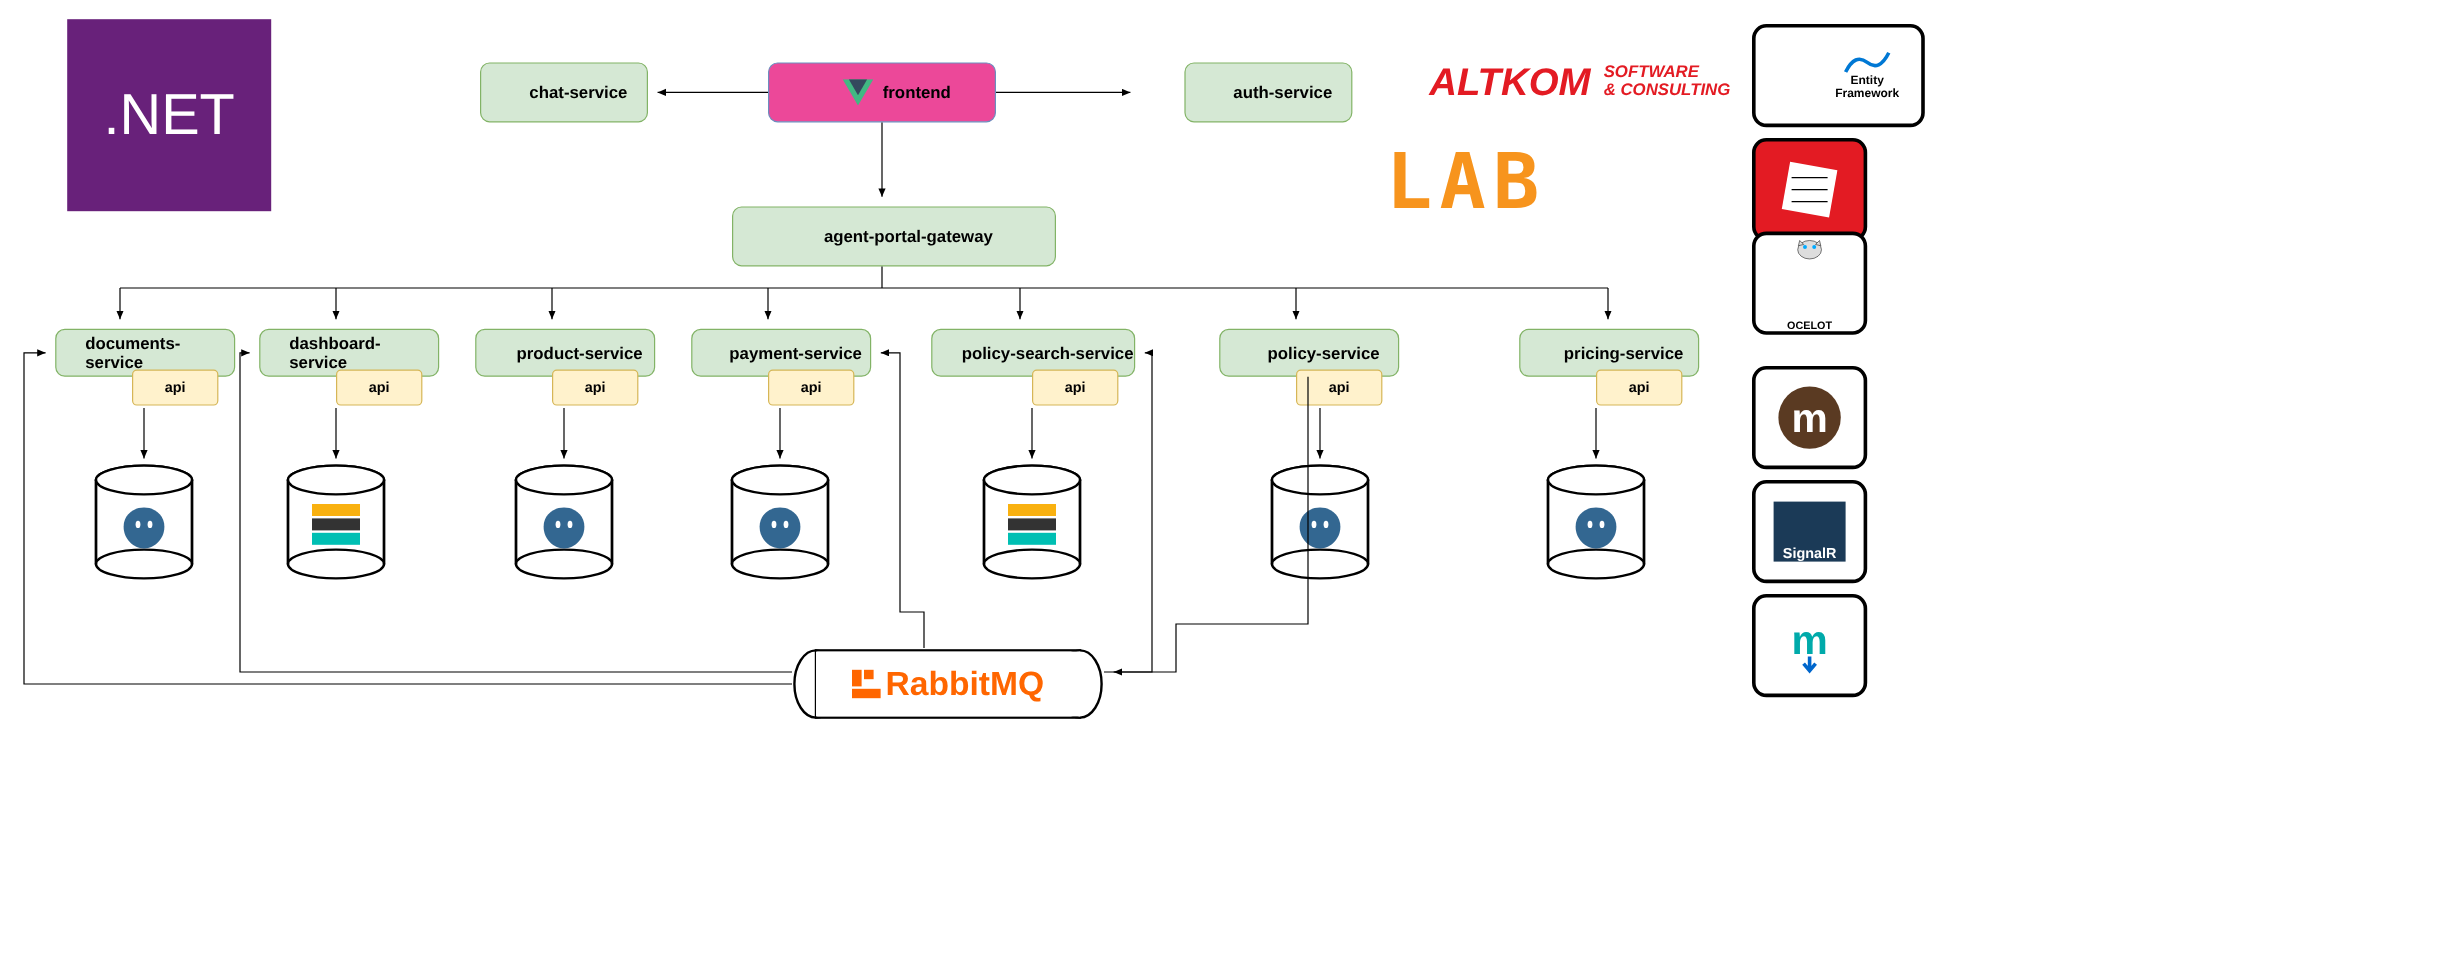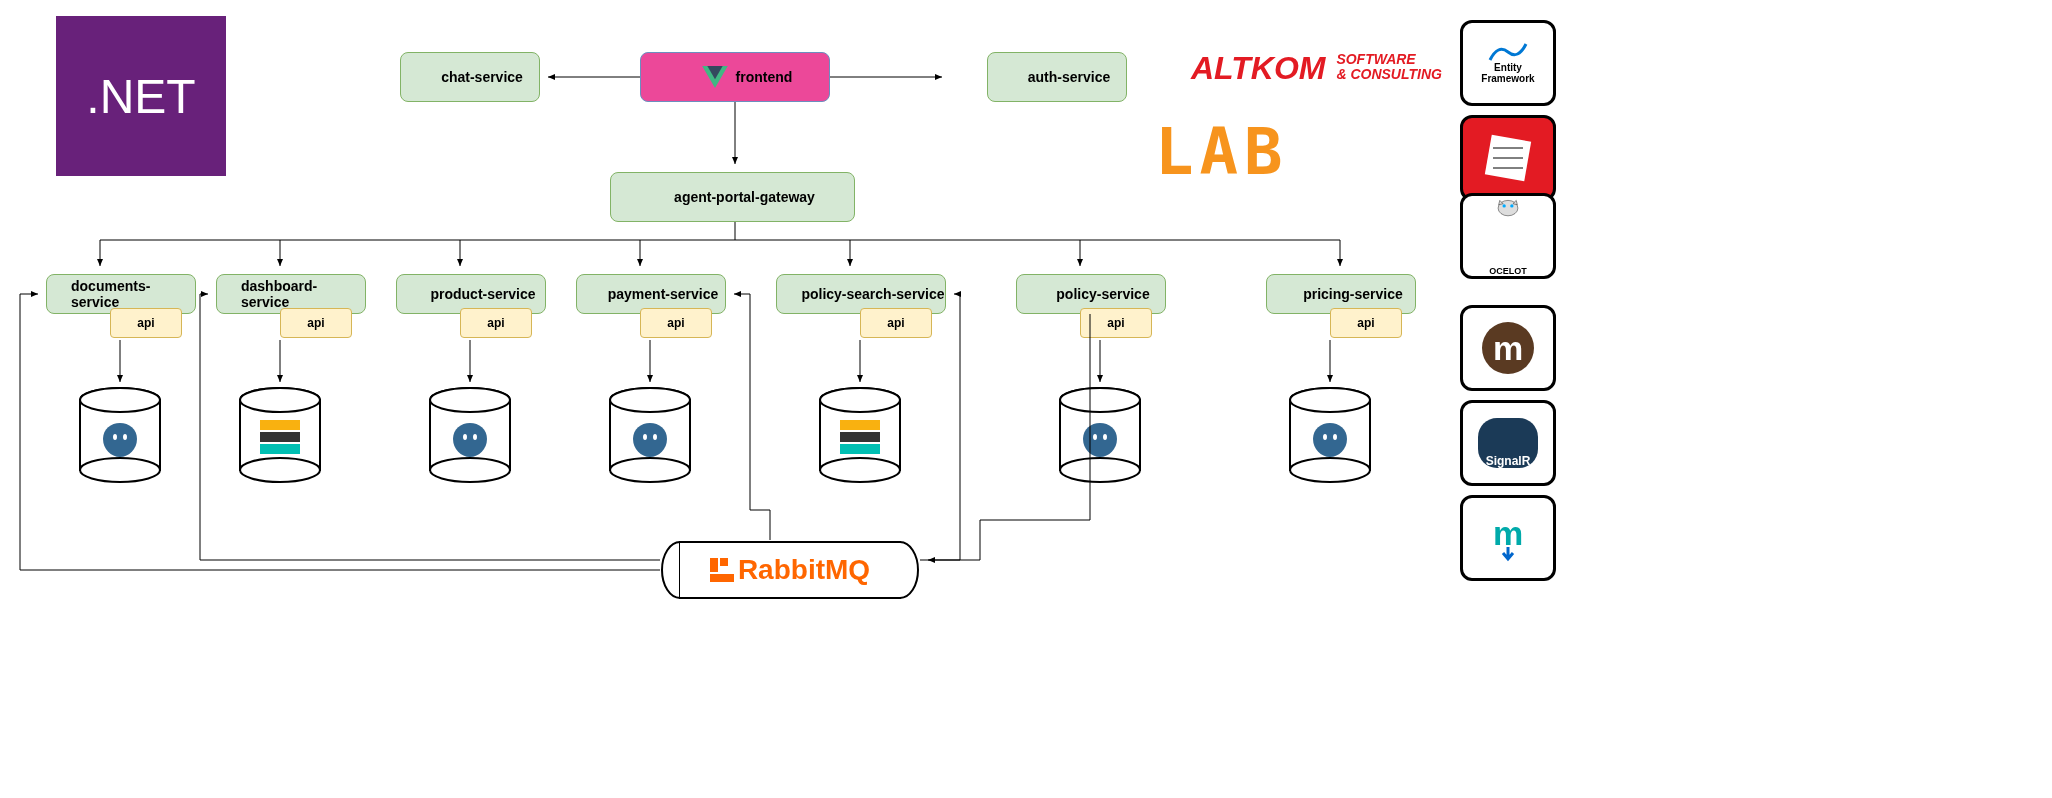--- a/index.html
+++ b/index.html
@@ -33,21 +33,21 @@
   <svg width="26" height="22" viewBox="0 0 100 86" style="margin-right:8px;">
     <polygon points="0,0 100,0 50,86" fill="#41b883"></polygon>
     <polygon points="20,0 80,0 50,52" fill="#34495e"></polygon>
   </svg>
   <span>frontend</span>
 </div>
 <div class="node green" style="left:950px;top:52px;width:140px;height:50px;margin-left:37px;">
   <span>auth-service</span>
 </div>
 
-<div class="node green" style="left:610px;top:172px;width:245px;height:50px;">
+<div class="node green" style="left:610px;top:172px;width:270px;height:50px;">
   <span>agent-portal-gateway</span>
 </div>
 
 <div class="node green" style="left:46px;top:274px;width:150px;height:40px;">
   <span>documents-service</span>
 </div>
 <div class="api" style="left:110px;top:308px;">
       <span>api</span>
     </div>
 
@@ -218,21 +218,21 @@
   <span>ALTKOM</span>
   <span style="font-size:14px;display:inline-block;vertical-align:top;line-height:1.1;margin-left:2px;">
     <span style="display:block;">SOFTWARE</span>
     <span style="display:block;">&amp; CONSULTING</span>
   </span>
 </div>
 <div class="brand lab" style="left:1155px;top:120px;font-size:64px;font-weight:900;">
   <span>LAB</span>
 </div>
 
-<div class="tech" style="left:1460px;top:20px;">
+<div class="tech" style="left:1460px;top:20px;padding-left:48px;">
   <svg width="40" height="20" viewBox="0 0 40 20">
         <path d="M2 18 Q10 2 20 10 Q30 18 38 2" stroke="#0078d4" stroke-width="3" fill="none"></path>
       </svg>
   <span>Entity</span>
   <span>Framework</span>
 </div>
 <div class="tech" style="left:1460px;top:115px;background:#e31b23;">
   <svg width="50" height="50" viewBox="0 0 50 50">
         <rect x="5" y="5" width="40" height="40" fill="#fff" transform="rotate(10 25 25)"></rect>
         <line x1="10" y1="15" x2="40" y2="15" stroke="#000"></line>
@@ -250,21 +250,21 @@
       </svg>
   <span style="font-size:9px;">OCELOT</span>
 </div>
 <div class="tech" style="left:1460px;top:305px;">
   <svg width="60" height="60" viewBox="0 0 60 60">
         <circle cx="30" cy="30" r="26" fill="#5a3a22"></circle>
         <text x="30" y="42" font-size="34" font-weight="bold" fill="#fff" text-anchor="middle">m</text>
       </svg>
 </div>
 <div class="tech" style="left:1460px;top:400px;">
-  <div style="width:60px;height:50px;background:#1b3a57;color:#fff;display:flex;align-items:flex-end;justify-content:center;font-size:12px;border-radius:19px;">
+  <div style="width:60px;height:50px;background:#1b3a57;color:#fff;display:flex;align-items:flex-end;justify-content:center;font-size:12px;">
     <span>SignalR</span>
   </div>
 </div>
 <div class="tech" style="left:1460px;top:495px;">
   <svg width="50" height="50" viewBox="0 0 50 50">
         <text x="25" y="32" font-size="34" font-weight="bold" fill="#0aa" text-anchor="middle">m</text>
         <path d="M25 34 L25 46 M20 40 L25 46 L30 40" stroke="#06c" stroke-width="3" fill="none"></path>
       </svg>
 </div>
 

